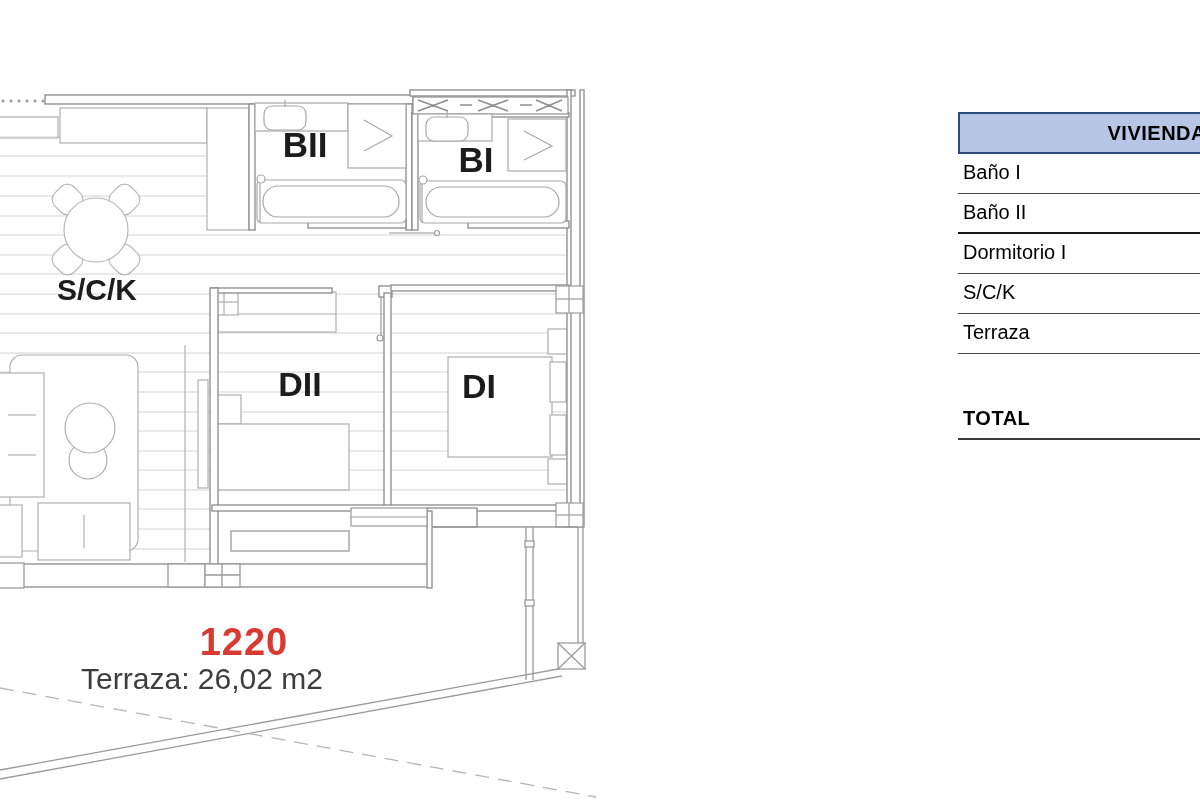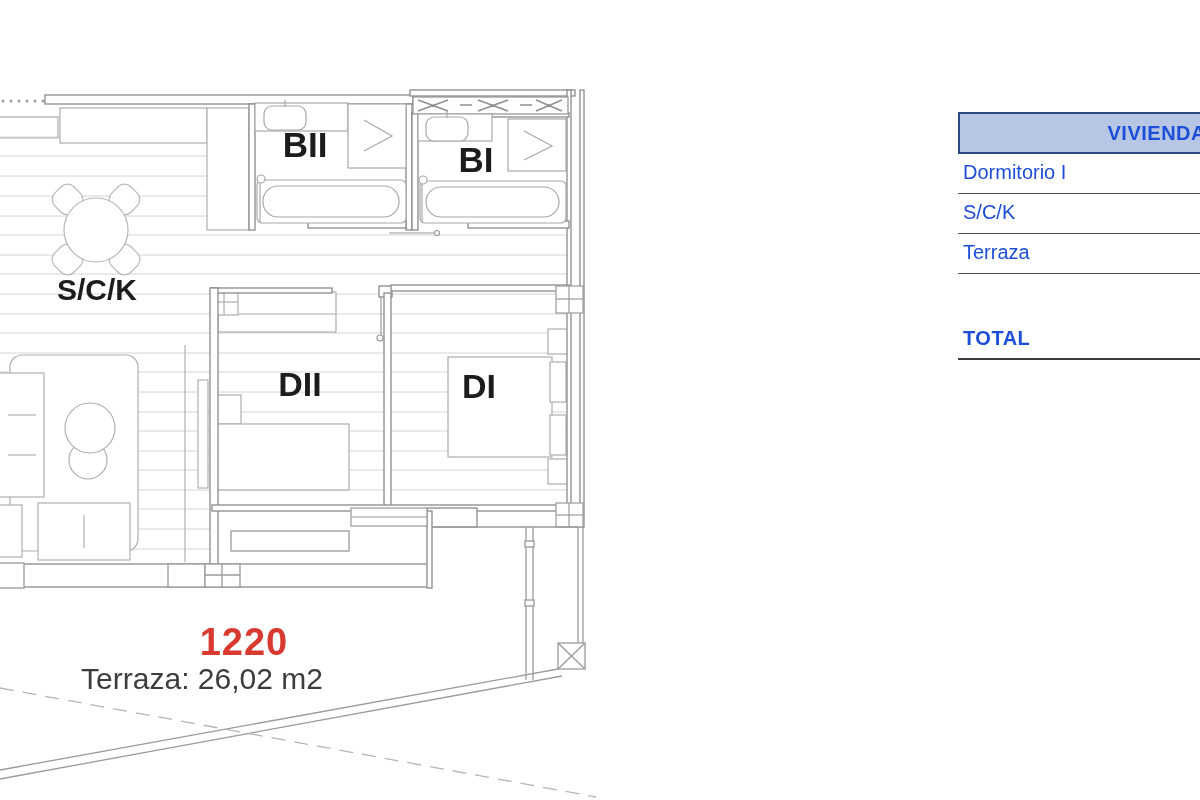--- a/index.html
+++ b/index.html
@@ -1,21 +1,21 @@
 <!DOCTYPE html>
 <html><head>
 <meta charset="utf-8">
 <style>
   html,body{margin:0;padding:0;background:#fff;}
   .stage{position:relative;width:1200px;height:800px;overflow:hidden;background:#ffffff;
          font-family:"Liberation Sans", sans-serif;}
   
   .plan-svg{position:absolute;left:0;top:0;}
   
-  .area-table{position:absolute;left:958px;top:112px;width:242px;color:#1d4ed8;font-size:20px;}
+  .area-table{position:absolute;left:958px;top:112px;width:242px;color:#000000;font-size:20px;}
   .thead{box-sizing:border-box;height:42px;width:260px;background:#b6c6e4;border:2px solid #2c4a7c;
          display:flex;align-items:center;justify-content:flex-end;padding-right:10px;
          font-weight:700;letter-spacing:.5px;}
   .trow{box-sizing:border-box;height:40px;line-height:37px;padding-left:5px;
         border-bottom:1px solid #4a4a4a;white-space:nowrap;}
   .trow.thick{border-bottom:2.5px solid #161616;}
   .tspacer{height:46px;}
   .trow.total{border-bottom:2px solid #3c3c3c;letter-spacing:.5px;font-weight:bold;}
 </style>
 </head>
@@ -200,20 +200,22 @@
       <text x="479" y="398" font-size="34">DI</text>
       <text x="244" y="655" font-size="38" letter-spacing="1" fill="#d93a30">1220</text>
       <text x="202" y="689" font-size="30" font-weight="500" fill="#3d3d3d">Terraza: 26,02 m2</text>
     </g>
   </svg>
 
   <div class="area-table">
     <div class="thead">
       <span>VIVIENDA</span>
     </div>
+    <div class="trow"><span>Baño I</span></div>
+    <div class="trow thick"><span>Baño II</span></div>
     <div class="trow"><span>Dormitorio I</span></div>
     <div class="trow"><span>S/C/K</span></div>
     <div class="trow"><span>Terraza</span></div>
     <div class="tspacer"></div>
     <div class="trow total"><span>TOTAL</span></div>
   </div>
 
 </div>
 
 </body></html>

